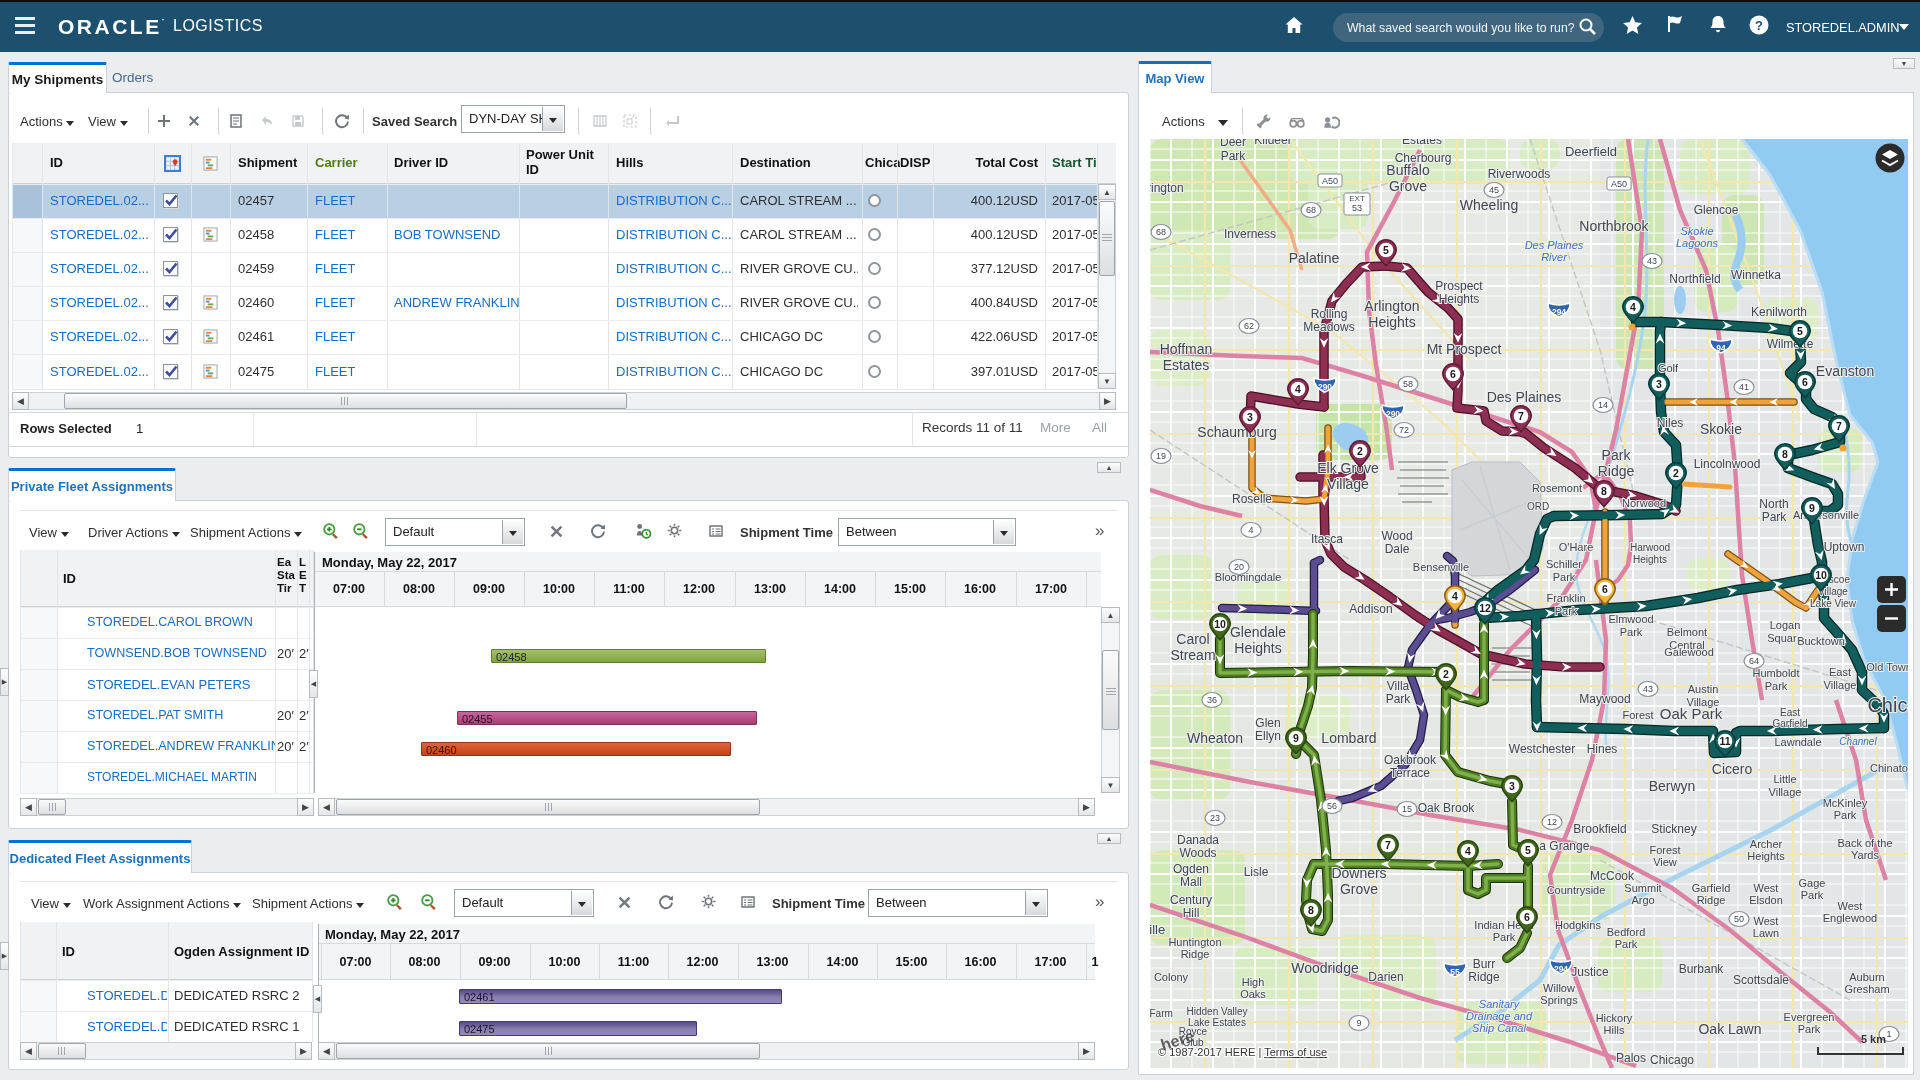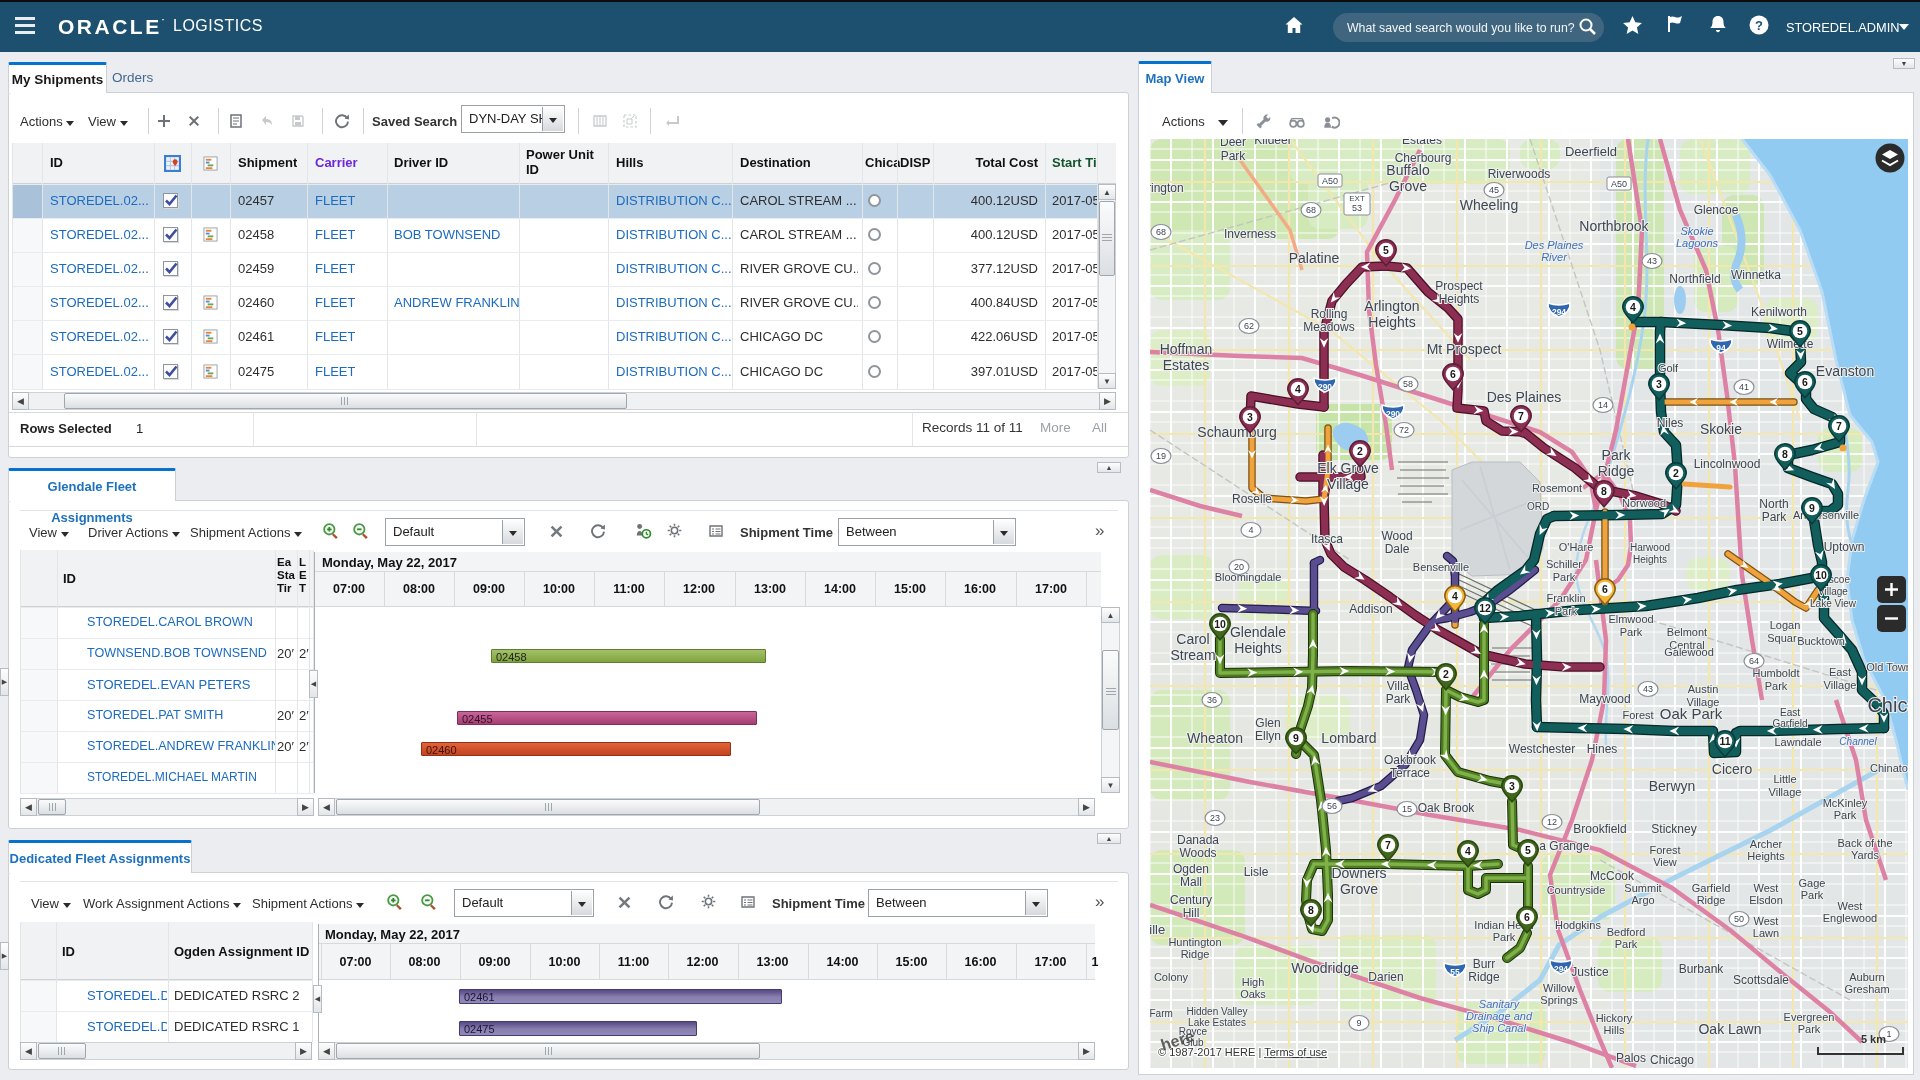--- a/index.html
+++ b/index.html
@@ -112,21 +112,21 @@
     <path d="M10.5 4a2.3 2.3 0 0 1 2.3 2.3c0 1.6-2.3 4-2.3 4s-2.3-2.4-2.3-4A2.3 2.3 0 0 1 10.5 4z" fill="#d64123"></path>
   </svg>
 <svg class="icon" style="left:203px;top:156px" width="15" height="15" viewBox="0 0 16 16">
     <rect x="1" y="1" width="14" height="14" fill="#fff" stroke="#9aa1a8"></rect>
     <path d="M3 4h6" stroke="#e8843a" stroke-width="2"></path>
     <path d="M3 7h4" stroke="#4a90d9" stroke-width="2"></path>
     <path d="M5 10h6" stroke="#6aa84f" stroke-width="2"></path>
     <path d="M3 13h7" stroke="#e8843a" stroke-width="2"></path>
   </svg>
 <div class="cell b" style="left:238px;top:155px;color:#111">Shipment</div>
-<div class="cell b" style="left:315px;top:155px;color:#6d28d9">Carrier</div>
+<div class="cell b" style="left:315px;top:155px;color:#4d7c0f">Carrier</div>
 <div class="cell b" style="left:394px;top:155px;color:#111">Driver ID</div>
 <div class="cell b" style="left:526px;top:147px;color:#111">Power Unit<br>ID</div>
 <div class="cell b" style="left:616px;top:155px;color:#111">Hills</div>
 <div class="cell b" style="left:740px;top:155px;color:#111">Destination</div>
 <div class="cell b" style="left:865px;top:155px;color:#111">Chica</div>
 <div class="cell b" style="left:900px;top:155px;color:#111">DISP</div>
 <div class="cell b" style="left:933px;top:155px;width:105px;text-align:right;color:#111">Total Cost</div>
 <div class="cell b" style="left:1052px;top:155px;color:#14532d">Start Ti</div>
 <div class="ab" style="left:12px;top:184px;width:1085px;height:34px;background:#b9cfe4"></div>
 <div class="ab" style="left:12px;top:184px;width:30px;height:34px;background:#a9c2da"></div>
@@ -273,21 +273,21 @@
 <div class="ab" style="left:9px;top:446px;width:1119px;height:1px;background:#d6dadd"></div>
 <div class="colline" style="left:253px;top:412px;height:34px"></div>
 <div class="colline" style="left:476px;top:412px;height:34px"></div>
 <div class="colline" style="left:912px;top:412px;height:34px"></div>
 <div class="ab b" style="left:20px;top:421px;font-size:13px;color:#222">Rows Selected</div>
 <div class="ab" style="left:136px;top:421px;font-size:13px;color:#222">1</div>
 <div class="ab" style="left:922px;top:420px;font-size:13.5px;color:#333">Records 11 of 11</div>
 <div class="ab" style="left:1040px;top:420px;font-size:13.5px;color:#9aa1a8">More</div>
 <div class="ab" style="left:1092px;top:420px;font-size:13.5px;color:#9aa1a8">All</div>
 <div class="sbbtn" style="left:1097px;top:462px;width:24px;height:11px;font-size:7px;line-height:10px">▲</div>
-<div class="tab-on" style="left:8px;top:468px;width:168px;height:33px;line-height:31px;color:#1d71bd;z-index:3">Glendale Fleet Assignments</div>
+<div class="tab-on" style="left:8px;top:468px;width:168px;height:33px;line-height:31px;color:#1d71bd;z-index:3">Private Fleet Assignments</div>
 <div class="panel" style="left:8px;top:500px;width:1121px;height:329px"></div>
 <div class="ab" style="left:20px;top:510px;width:1098px;height:1px;background:#e2e5e8"></div>
 <div class="ab txt" style="left:29px;top:525px;font-size:13px">View <span style="display:inline-block;width:0;height:0;border-left:4.5px solid transparent;border-right:4.5px solid transparent;border-top:5.5px solid #2b2b2b"></span></div>
 <div class="ab txt" style="left:88px;top:525px;font-size:13px">Driver Actions <span style="display:inline-block;width:0;height:0;border-left:4.5px solid transparent;border-right:4.5px solid transparent;border-top:5.5px solid #2b2b2b"></span></div>
 <div class="ab txt" style="left:190px;top:525px;font-size:13px">Shipment Actions <span style="display:inline-block;width:0;height:0;border-left:4.5px solid transparent;border-right:4.5px solid transparent;border-top:5.5px solid #2b2b2b"></span></div>
 <svg class="icon" style="left:322px;top:522px" width="18" height="18" viewBox="0 0 16 16">
     <circle cx="6.5" cy="6.5" r="4.6" fill="#f5faf5" stroke="#4a9a45" stroke-width="1.6"></circle>
     <path d="M4.5 6.5h4M6.5 4.5v4" stroke="#2f8a2a" stroke-width="1.6"></path>
     <path d="M10 10l4 3.5-1.6 1.6L9 11.5z" fill="#b0502a"></path>
   </svg>

